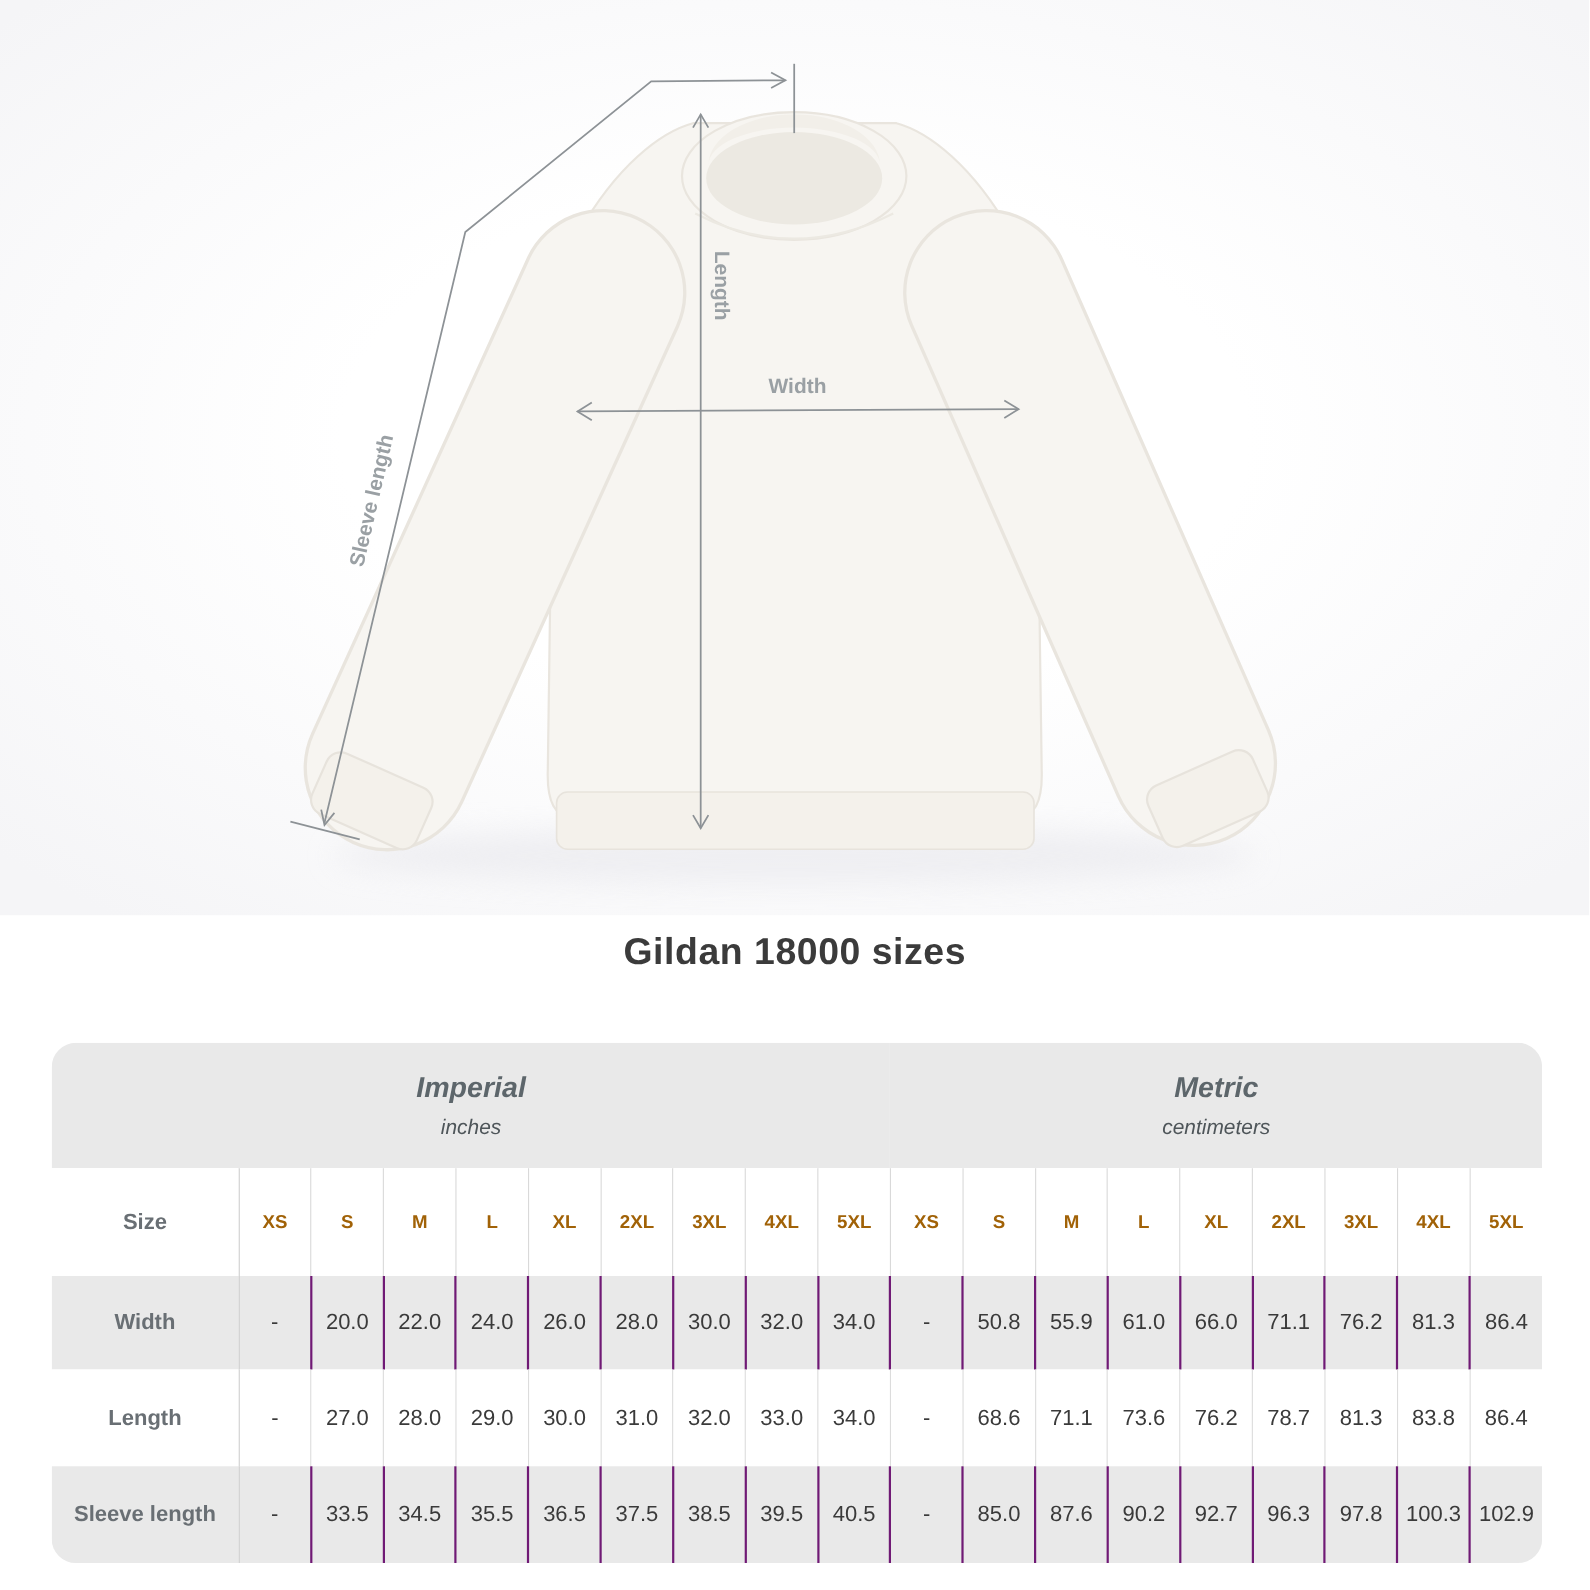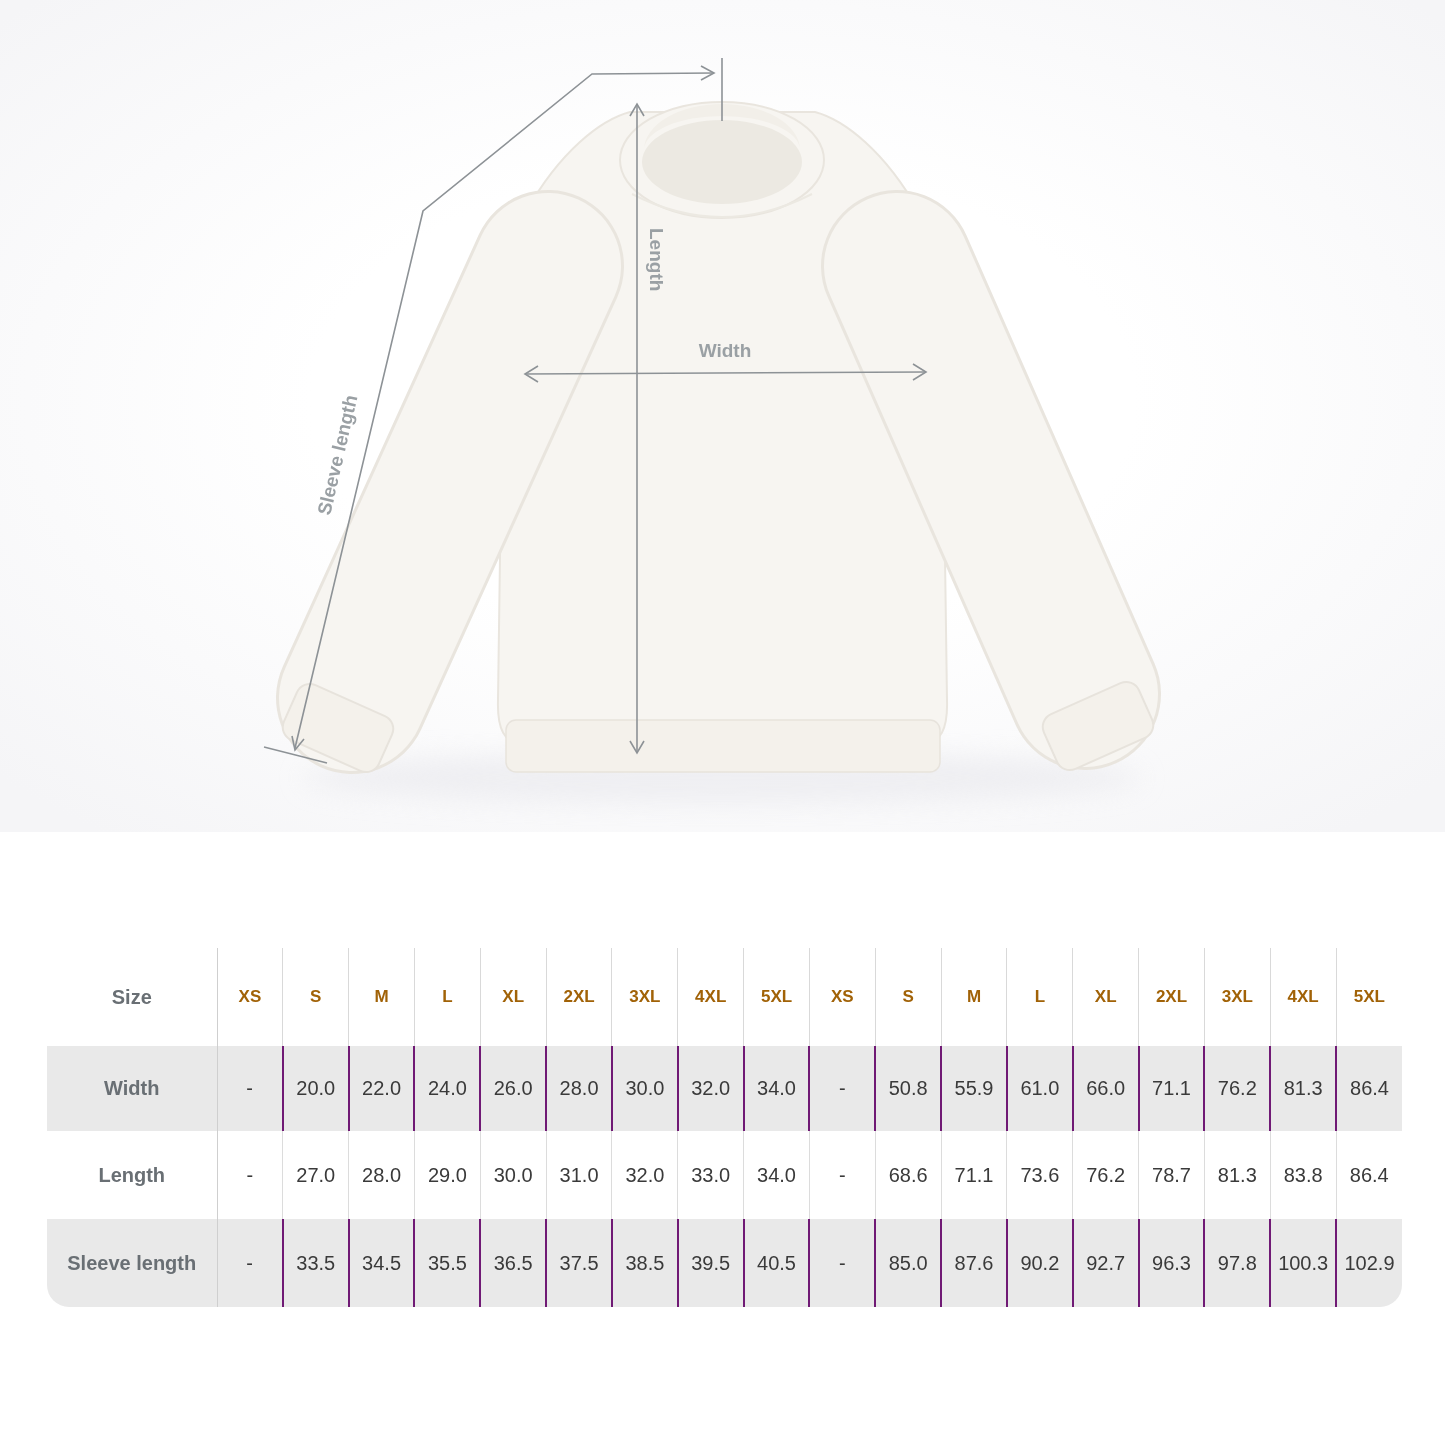--- a/index.html
+++ b/index.html
@@ -103,29 +103,40 @@
       </g>
 
       <g fill="#9aa0a4" font-family="Liberation Sans, DejaVu Sans, sans-serif" font-size="19" font-weight="bold">
         <text x="725" y="357" text-anchor="middle">Width</text>
         <text x="650" y="228" text-anchor="start" transform="rotate(90 650 228)">Length</text>
         <text x="338" y="461" text-anchor="middle" transform="rotate(-77 338 455)">Sleeve length</text>
       </g>
     </svg>
   </div>
 
+  <div class="title">Gildan 18000 sizes</div>
 
   <div class="tablewrap">
     <table class="sizes">
       <colgroup>
         <col style="width:170px">
         <col span="18">
       </colgroup>
 
       <tbody>
+          <tr class="band-row">
+        <td colspan="10">
+          <div class="unit-name">Imperial</div>
+          <div class="unit-sub">inches</div>
+        </td>
+        <td colspan="9">
+          <div class="unit-name">Metric</div>
+          <div class="unit-sub">centimeters</div>
+        </td>
+      </tr>
 
       <tr class="size-row">
         <th class="rowlabel">Size</th>
         <td class="first-data">XS</td>
         <td>S</td>
         <td>M</td>
         <td>L</td>
         <td>XL</td>
         <td>2XL</td>
         <td>3XL</td>

